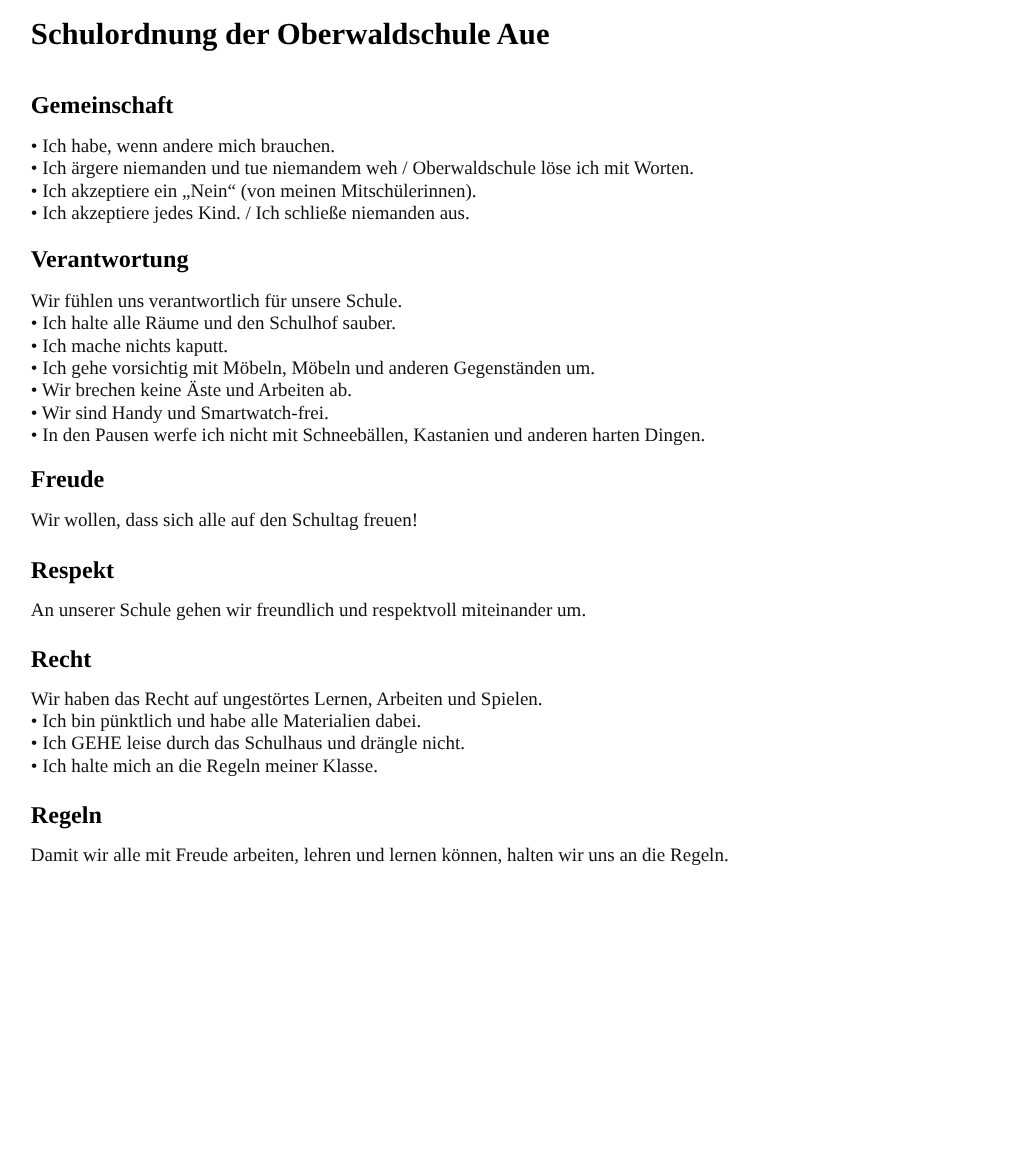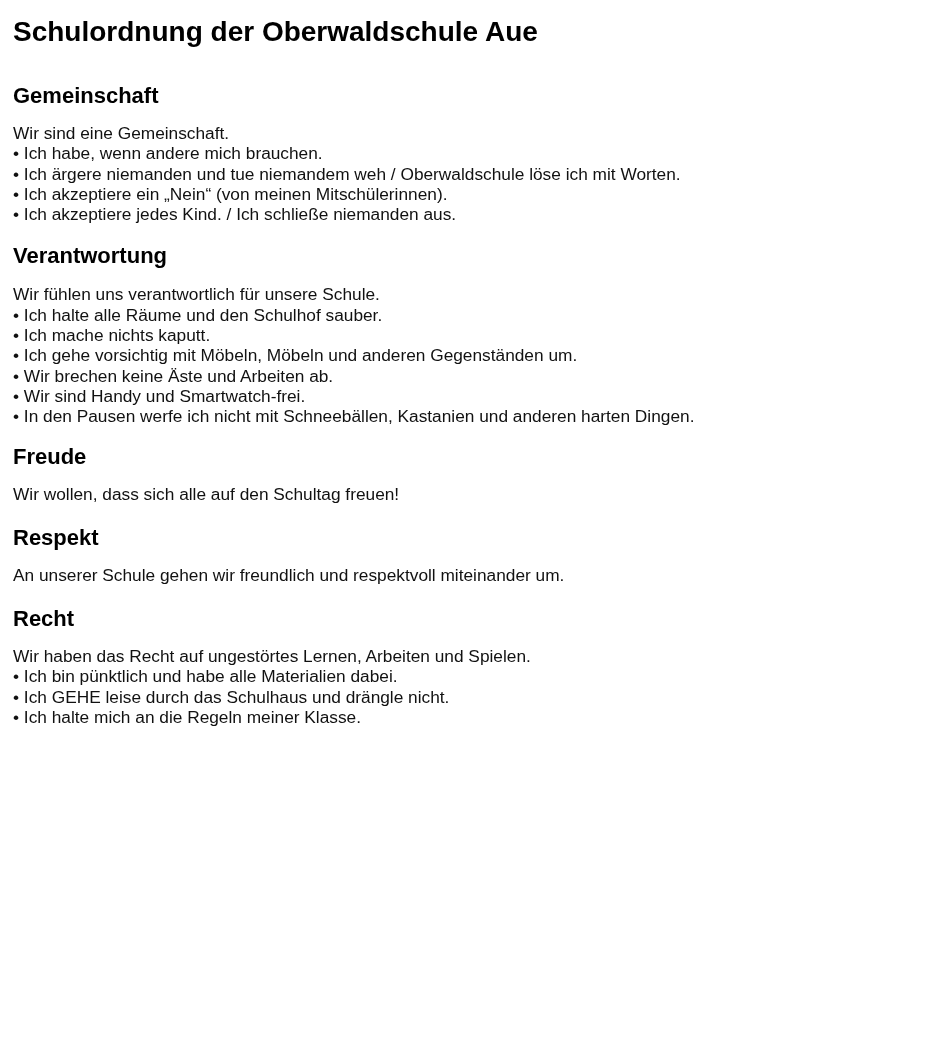--- a/index.html
+++ b/index.html
@@ -8,21 +8,22 @@
       background: #ffffff;
     }
     body {
       width: 929px;
       height: 1047px;
       overflow: hidden;
       font-family: "Liberation Sans", sans-serif;
       color: #000000;
     }
     .page {
-      padding: 14px 13px 0 13px;
+      padding: 14px 13px 0 28px;
+      font-family: Liberation Serif, serif;
     }
     .doc-title {
       font-size: 28px;
       font-weight: bold;
       margin: 0;
       line-height: 36px;
     }
     .section {
       margin: 0;
     }
@@ -60,21 +61,20 @@
   </style>
 </head>
 <body>
 
 <div class="page">
   <h1 class="doc-title">Schulordnung der Oberwaldschule Aue</h1>
 
   <section class="section s0">
     <h2 class="section-heading">Gemeinschaft</h2>
     <div class="section-body">
-      <span class="intro">Wir sind eine Gemeinschaft.</span>
       <span class="rule">• Ich habe, wenn andere mich brauchen.</span>
       <span class="rule">• Ich ärgere niemanden und tue niemandem weh / Oberwaldschule löse ich mit Worten.</span>
       <span class="rule">• Ich akzeptiere ein „Nein“ (von meinen Mitschülerinnen).</span>
       <span class="rule">• Ich akzeptiere jedes Kind. / Ich schließe niemanden aus.</span>
     </div>
   </section>
 
   <section class="section s1">
     <h2 class="section-heading">Verantwortung</h2>
     <div class="section-body">
@@ -105,13 +105,19 @@
   <section class="section s4">
     <h2 class="section-heading">Recht</h2>
     <div class="section-body">
       <span class="intro">Wir haben das Recht auf ungestörtes Lernen, Arbeiten und Spielen.</span>
       <span class="rule">• Ich bin pünktlich und habe alle Materialien dabei.</span>
       <span class="rule">• Ich GEHE leise durch das Schulhaus und drängle nicht.</span>
       <span class="rule">• Ich halte mich an die Regeln meiner Klasse.</span>
     </div>
   </section>
 
+  <section class="section s5">
+    <h2 class="section-heading">Regeln</h2>
+    <div class="section-body">
+      <span class="intro">Damit wir alle mit Freude arbeiten, lehren und lernen können, halten wir uns an die Regeln.</span>
+    </div>
+  </section>
 </div>
 
 </body></html>

